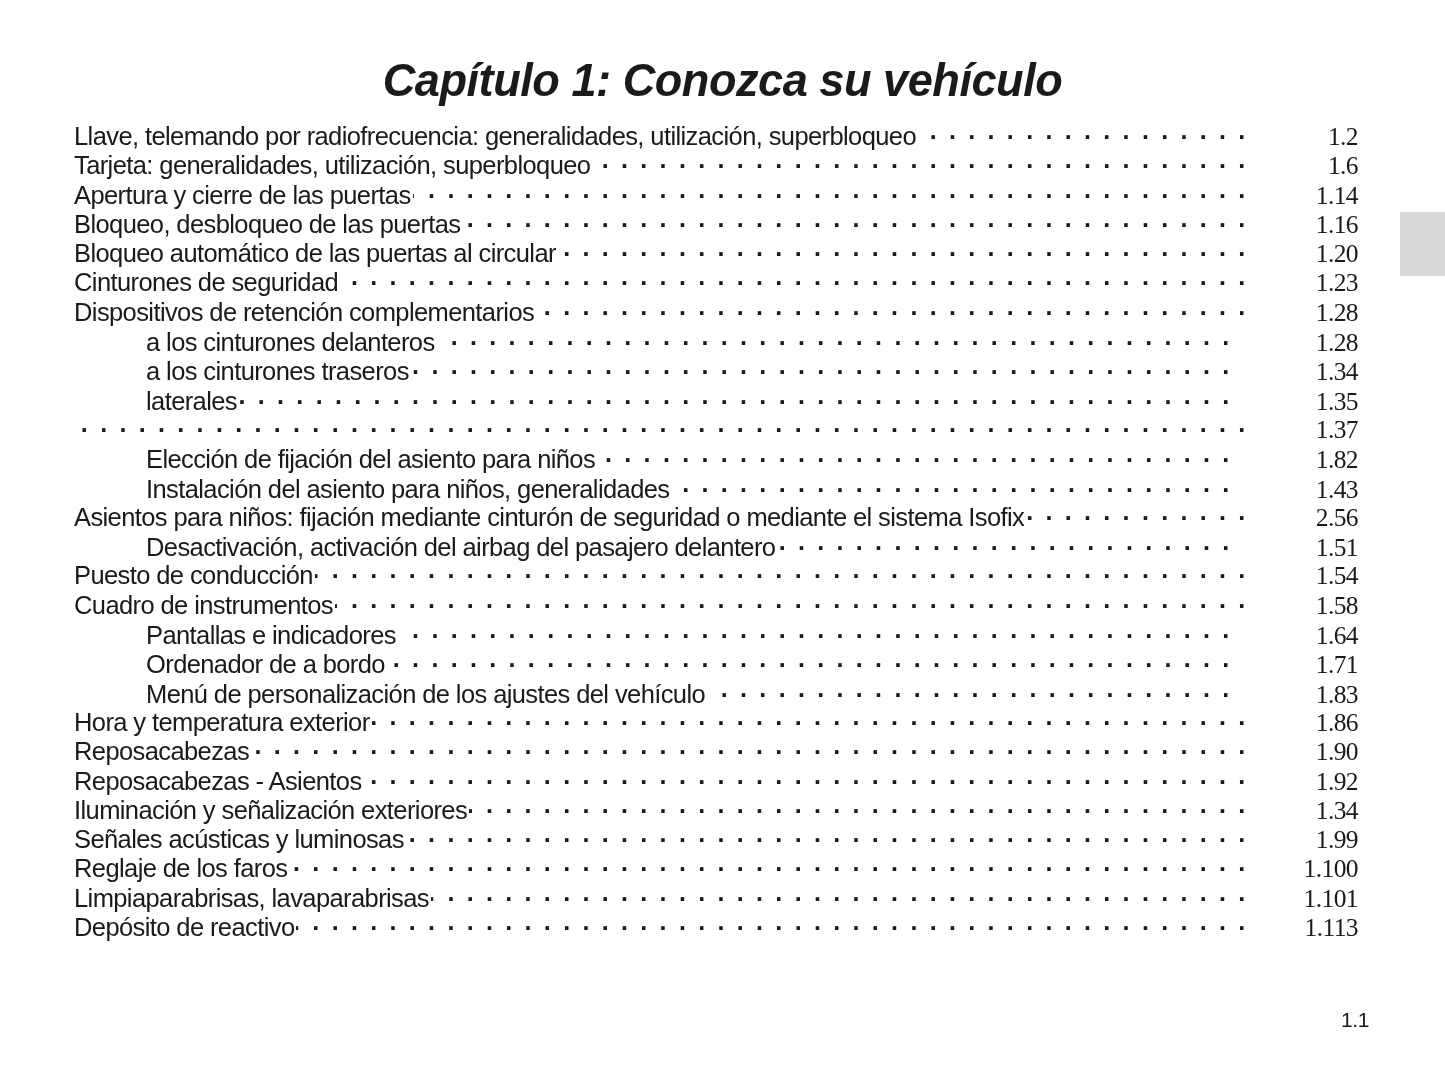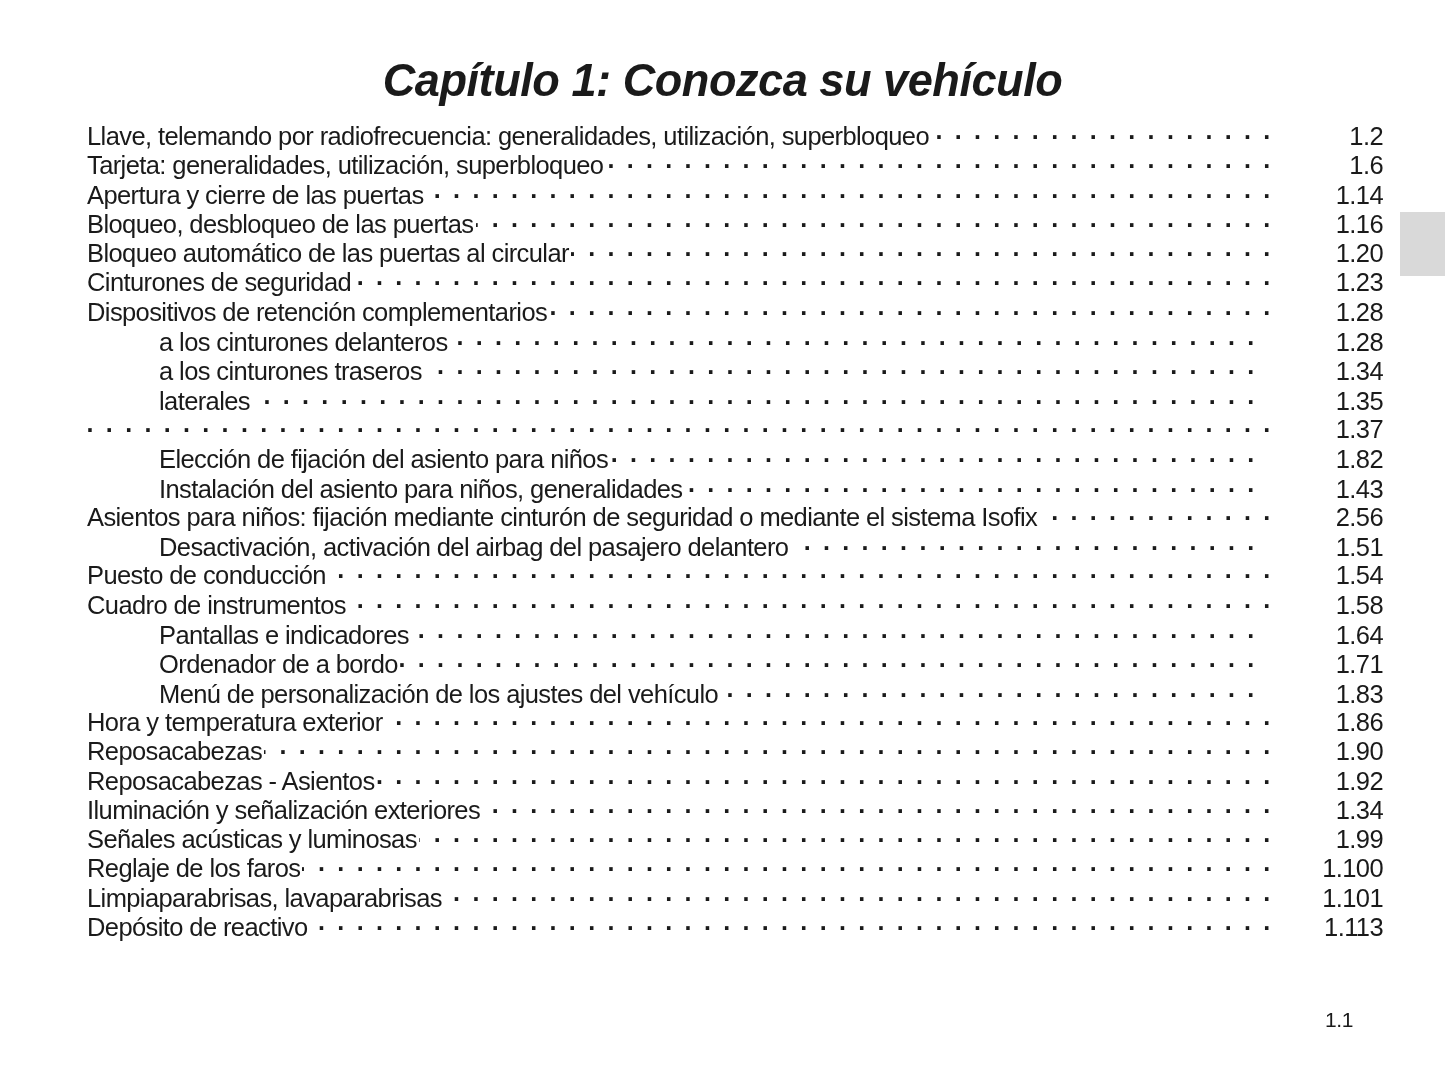--- a/index.html
+++ b/index.html
@@ -26,21 +26,21 @@
       font-style: italic;
       font-size: 47px;
       letter-spacing: -0.5px;
       line-height: 58px;
       color: #1a1a1a;
       transform: scaleX(0.96);
       transform-origin: 723px 0;
     }
     .toc {
       position: absolute;
-      left: 87px;
+      left: 74px;
       top: 116px;
       width: 1300px;
       margin: 0;
       padding: 0;
       list-style: none;
     }
     .toc-row {
       position: relative;
       height: 29.3px;
       line-height: 29px;
@@ -84,25 +84,26 @@
     }
     .toc-row.sub .leader-wrap {
       padding-right: 36px;
     }
     .toc-row .page {
       flex: 0 0 auto;
       width: 90px;
       text-align: right;
       font-size: 25.5px;
       letter-spacing: -0.6px;
-      margin-right: 4px;
+      margin-right: 16px;
+      font-family: Liberation Serif, serif;
     }
     .page-number {
       position: absolute;
-      right: 92px;
+      right: 76px;
       top: 1008px;
       font-size: 21px;
       letter-spacing: -0.4px;
       color: #1a1a1a;
     }
     .thumb-tab {
       position: absolute;
       left: 1400px;
       top: 212px;
       width: 45px;

